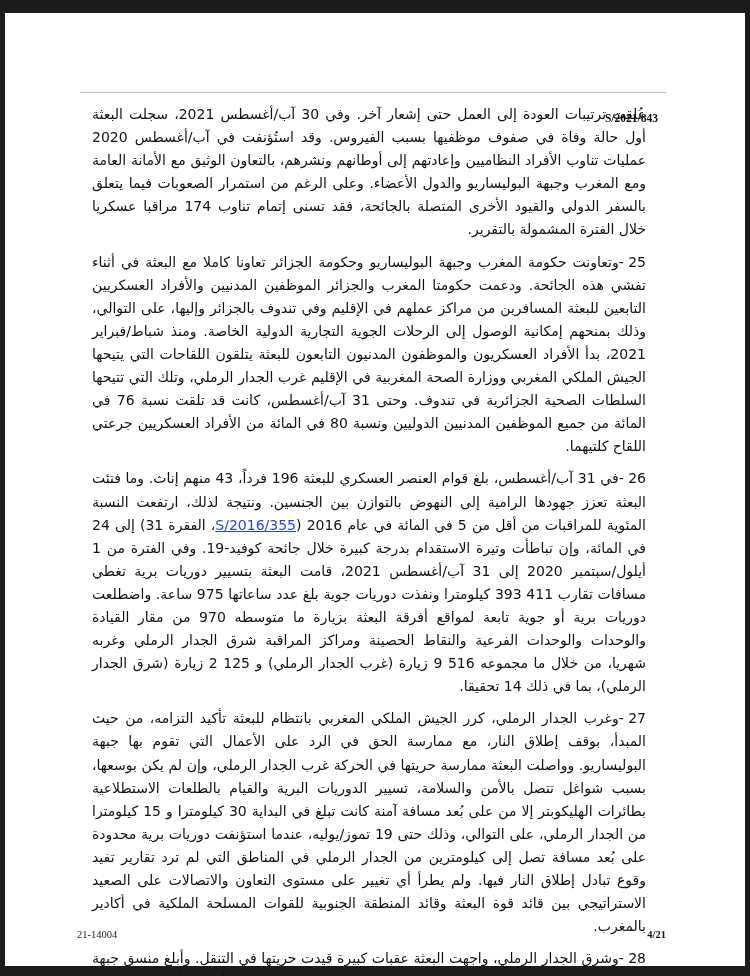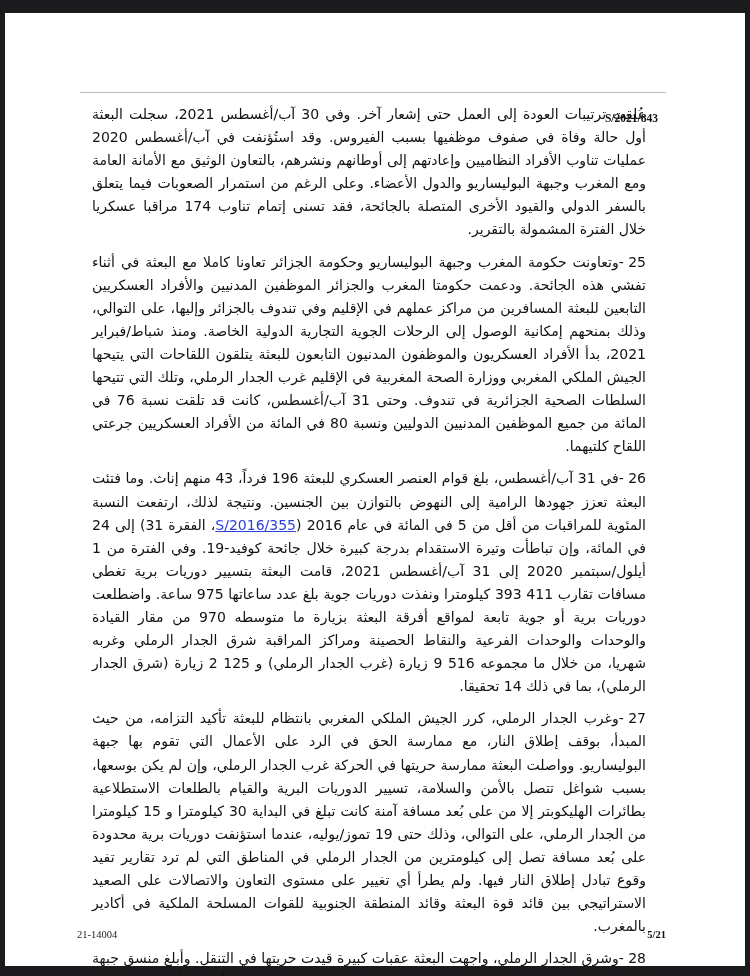--- a/index.html
+++ b/index.html
@@ -54,13 +54,13 @@
   </p>
   <p class="para">
     <span class="para-num">27 -</span><span>وغرب الجدار الرملي، كرر الجيش الملكي المغربي بانتظام للبعثة تأكيد التزامه، من حيث المبدأ، بوقف إطلاق النار، مع ممارسة الحق في الرد على الأعمال التي تقوم بها جبهة البوليساريو. وواصلت البعثة ممارسة حريتها في الحركة غرب الجدار الرملي، وإن لم يكن بوسعها، بسبب شواغل تتصل بالأمن والسلامة، تسيير الدوريات البرية والقيام بالطلعات الاستطلاعية بطائرات الهليكوبتر إلا من على بُعد مسافة آمنة كانت تبلغ في البداية 30 كيلومترا و 15 كيلومترا من الجدار الرملي، على التوالي، وذلك حتى 19 تموز/يوليه، عندما استؤنفت دوريات برية محدودة على بُعد مسافة تصل إلى كيلومترين من الجدار الرملي في المناطق التي لم ترد تقارير تفيد وقوع تبادل إطلاق النار فيها. ولم يطرأ أي تغيير على مستوى التعاون والاتصالات على الصعيد الاستراتيجي بين قائد قوة البعثة وقائد المنطقة الجنوبية للقوات المسلحة الملكية في أكادير بالمغرب.</span>
   </p>
   <p class="para">
     <span class="para-num">28 -</span><span>وشرق الجدار الرملي، واجهت البعثة عقبات كبيرة قيدت حريتها في التنقل. وأبلغ منسق جبهة البوليساريو البعثة في رسالته المؤرخة 1 شباط/فبراير (انظر الفقرة 16 أعلاه) بأنه "حرصا على أمن أفراد البعثة وسلامتهم" ثمة "أسباب معقولة للاعتقاد بأن تسيير دوريات برية تظل مهمة محفوفة بمخاطر شديدة وهي بالتالي غير مستصوبة". وقد جرى تأكيد الموقف ذاته في رسالة وجهها منسق هيئة الأركان العامة للقوات العسكرية لجبهة البوليساريو إلى قائد قوة البعثة في 1 حزيران/يونيه.</span>
   </p>
 </div>
 
 <div class="footer-left">21-14004</div>
-<div class="footer-right">5/21</div>
+<div class="footer-right">4/21</div>
 
 </body></html>

